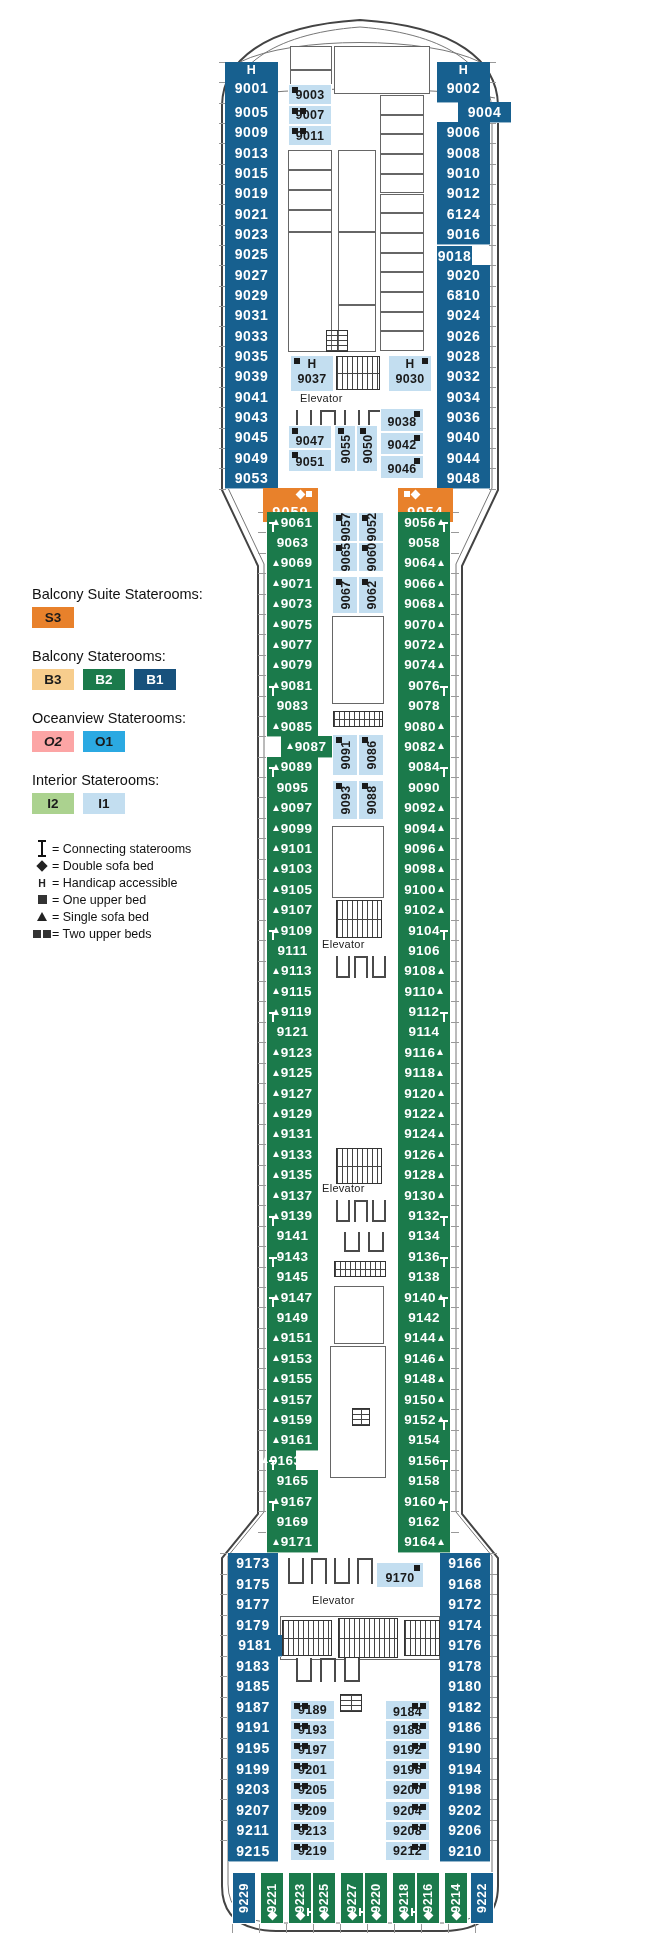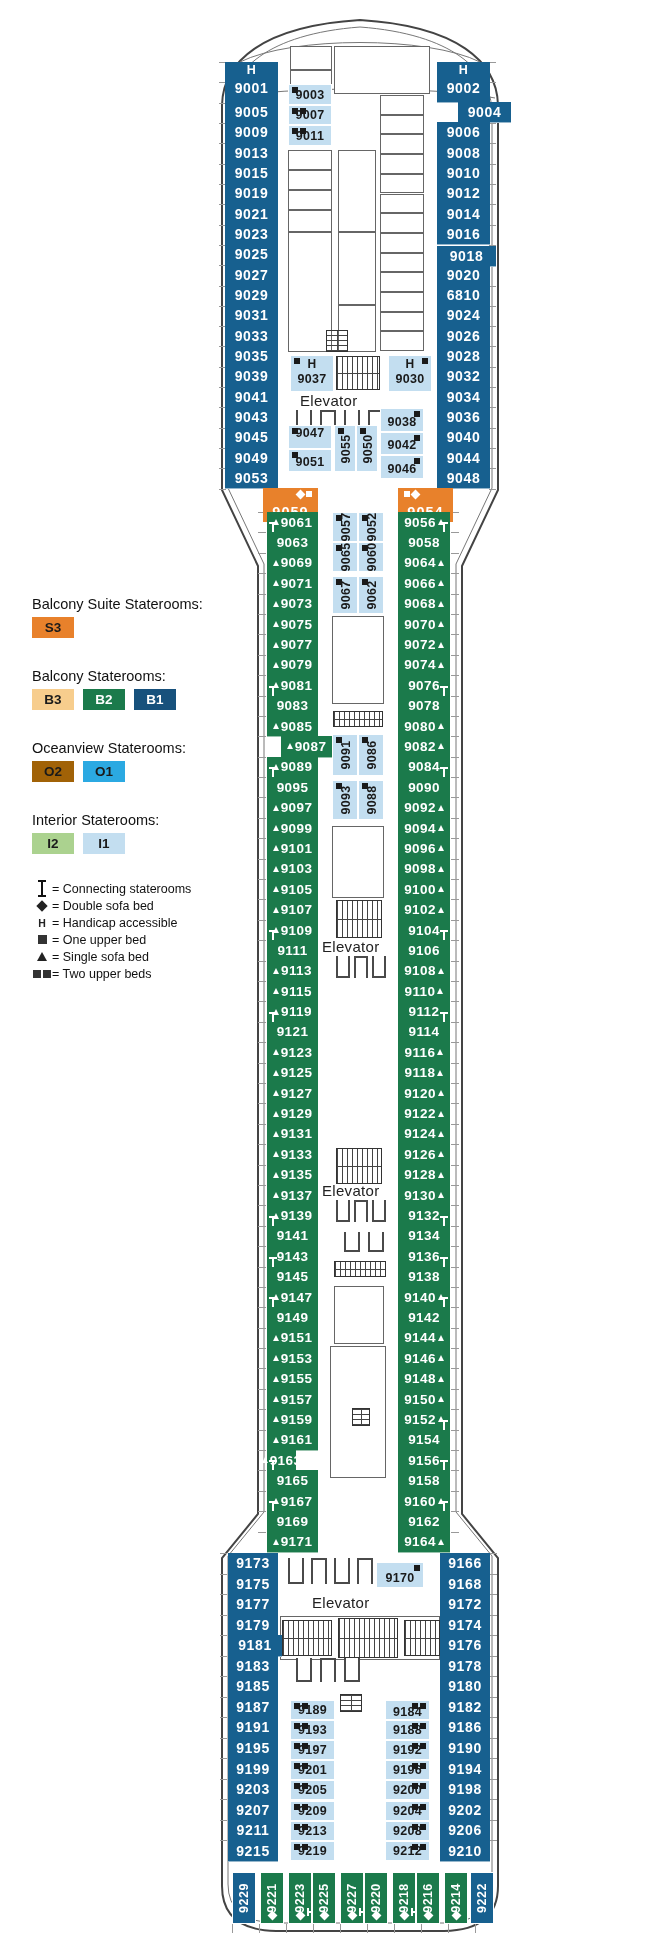--- a/index.html
+++ b/index.html
@@ -30,24 +30,24 @@
     background-image:repeating-linear-gradient(90deg,#444 0 1px,transparent 1px 5px),
     linear-gradient(#444,#444);background-size:100% 100%,100% 1px;
     background-position:0 0,0 50%;background-repeat:repeat,no-repeat;}
   .stairs-v{position:absolute;border:1px solid #333;z-index:1;box-sizing:border-box;
     background-image:repeating-linear-gradient(0deg,#444 0 1px,transparent 1px 5px),
     linear-gradient(#444,#444);background-size:100% 100%,1px 100%;
     background-position:0 0,50% 0;background-repeat:repeat,no-repeat;}
   .shaft{position:absolute;border:2px solid #4a4a4a;border-top:none;background:#fff;z-index:1;box-sizing:border-box;}
   .shaft.up{border:2px solid #4a4a4a;border-bottom:none;}
   .ticks{position:absolute;z-index:1;}
-  .elevator-label{position:absolute;color:#222;font-size:15px;z-index:2;letter-spacing:.3px;}
+  .elevator-label{position:absolute;color:#222;font-size:11px;z-index:2;letter-spacing:.3px;}
   
   #legend{position:absolute;left:32px;top:566px;width:190px;z-index:2;}
-  .lg-title{font-size:14.5px;color:#111;margin-top:30px;}
+  .lg-title{font-size:14.5px;color:#111;margin-top:20px;}
   .lg-badges{display:flex;gap:9px;margin-top:5px;}
   .lg-badge{min-width:30px;text-align:center;padding:3px 6px;font-weight:bold;font-size:13.5px;}
   #lg-symbols{margin-top:26px;}
   .lg-symrow{display:flex;align-items:center;height:17px;color:#111;font-size:12.5px;}
   .lg-ic{width:20px;display:flex;align-items:center;justify-content:center;flex:0 0 auto;}
   .ic-conn{position:relative;width:8px;height:13px;border-top:2px solid #111;border-bottom:2px solid #111;
     background:linear-gradient(90deg,transparent 3px,#111 3px,#111 5px,transparent 5px);}
   .ic-dia{width:8px;height:8px;background:#222;transform:rotate(45deg);}
   .ic-h{font-size:10.5px;font-weight:bold;color:#222;}
   .ic-sq{width:9px;height:9px;background:#333;}
@@ -80,21 +80,21 @@
           <div class="lg-badge" style="background: rgb(232, 129, 43); color: rgb(26, 26, 26);">S3</div>
         </div>
         <div class="lg-title">Balcony Staterooms:</div>
         <div class="lg-badges">
           <div class="lg-badge" style="background: rgb(247, 205, 141); color: rgb(26, 26, 26);">B3</div>
           <div class="lg-badge" style="background: rgb(27, 122, 75); color: rgb(255, 255, 255);">B2</div>
           <div class="lg-badge" style="background: rgb(23, 81, 124); color: rgb(255, 255, 255);">B1</div>
         </div>
         <div class="lg-title">Oceanview Staterooms:</div>
         <div class="lg-badges">
-          <div class="lg-badge" style="background: #a16207; color: rgb(26, 26, 26);">O2</div>
+          <div class="lg-badge" style="background: #fca5a5; color: rgb(26, 26, 26); font-style: italic;">O2</div>
           <div class="lg-badge" style="background: rgb(43, 169, 226); color: rgb(26, 26, 26);">O1</div>
         </div>
         <div class="lg-title">Interior Staterooms:</div>
         <div class="lg-badges">
           <div class="lg-badge" style="background: rgb(171, 210, 143); color: rgb(26, 26, 26);">I2</div>
           <div class="lg-badge" style="background: rgb(195, 222, 240); color: rgb(26, 26, 26);">I1</div>
         </div>
       </div>
     <div id="lg-symbols">
         <div class="lg-symrow">
@@ -267,29 +267,29 @@
           <div class="num">9010</div>
         </div>
       </div>
       <div class="cell b1" style="left: 437px; top: 183.28px; width: 53px; height: 21.32px;">
         <div class="cellrow">
           <div class="num">9012</div>
         </div>
       </div>
       <div class="cell b1" style="left: 437px; top: 203.6px; width: 53px; height: 21.32px;">
         <div class="cellrow">
-          <div class="num">9014</div>
+          <div class="num">6124</div>
         </div>
       </div>
       <div class="cell b1" style="left: 437px; top: 223.92px; width: 53px; height: 21.32px;">
         <div class="cellrow">
           <div class="num">9016</div>
         </div>
       </div>
-      <div class="cell b1" style="left: 437px; top: 246px; width: 59px; height: 21.32px;">
+      <div class="cell b1" style="left: 437px; top: 246px; width: 35px; height: 21.32px;">
         <div class="cellrow">
           <div class="num">9018</div>
         </div>
       </div>
       <div class="cell b1" style="left: 437px; top: 264.56px; width: 53px; height: 21.32px;">
         <div class="cellrow">
           <div class="num">9020</div>
         </div>
       </div>
       <div class="cell b1" style="left: 437px; top: 284.88px; width: 53px; height: 21.32px;">
@@ -369,21 +369,21 @@
         <div class="hletter" style="font-size: 12px; top: 1px;">H</div>
         <div class="num">9037</div>
       </div>
       <div class="cell i1" style="left: 388px; top: 355px; width: 44px; height: 37px; padding-top: 11px;">
         <div class="sqwrap" style="right: 3px;">
           <div class="sq"></div>
         </div>
         <div class="hletter" style="font-size: 12px; top: 1px;">H</div>
         <div class="num">9030</div>
       </div>
-      <div class="cell i1" style="left: 288px; top: 425px; width: 44px; height: 23.5px; align-items: flex-end; padding-bottom: 8px;">
+      <div class="cell i1" style="left: 288px; top: 425px; width: 44px; height: 23.5px; align-items: flex-end; padding-bottom: 0;">
         <div class="sqwrap" style="left: 3px;">
           <div class="sq"></div>
         </div>
         <div class="num">9047</div>
       </div>
       <div class="cell i1" style="left: 288px; top: 448.5px; width: 44px; height: 23.5px; align-items: flex-end; padding-bottom: 2px;">
         <div class="sqwrap" style="left: 3px;">
           <div class="sq"></div>
         </div>
         <div class="num">9051</div>

